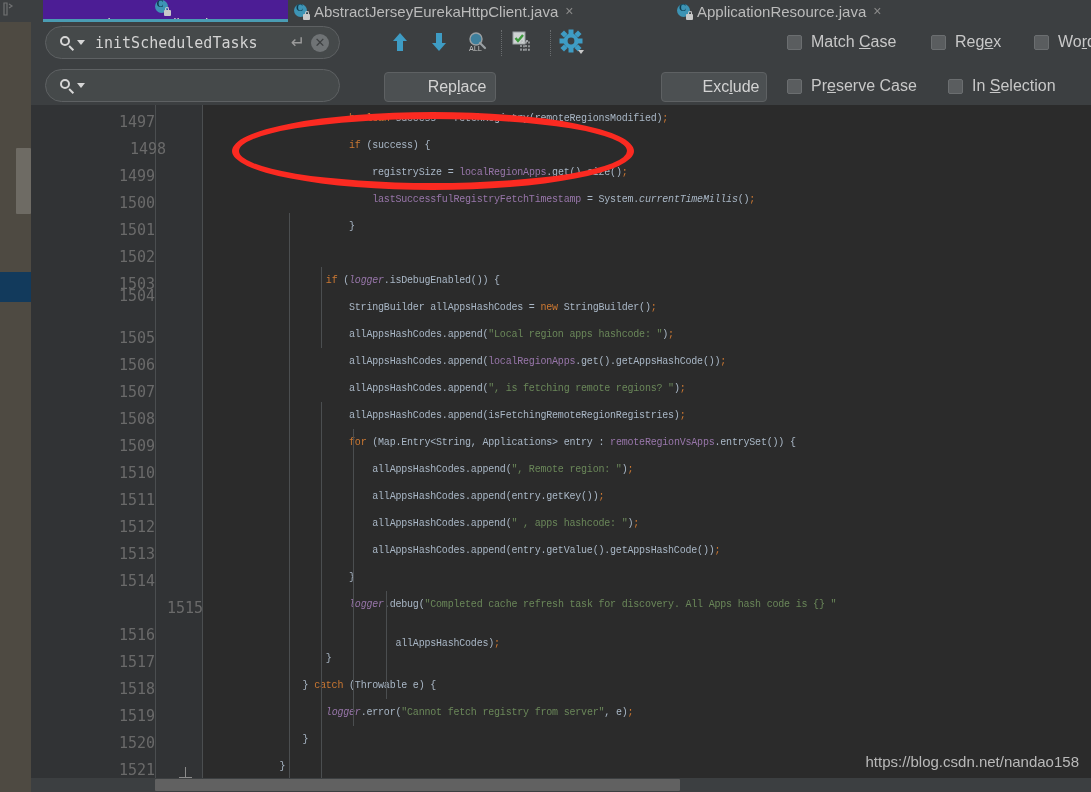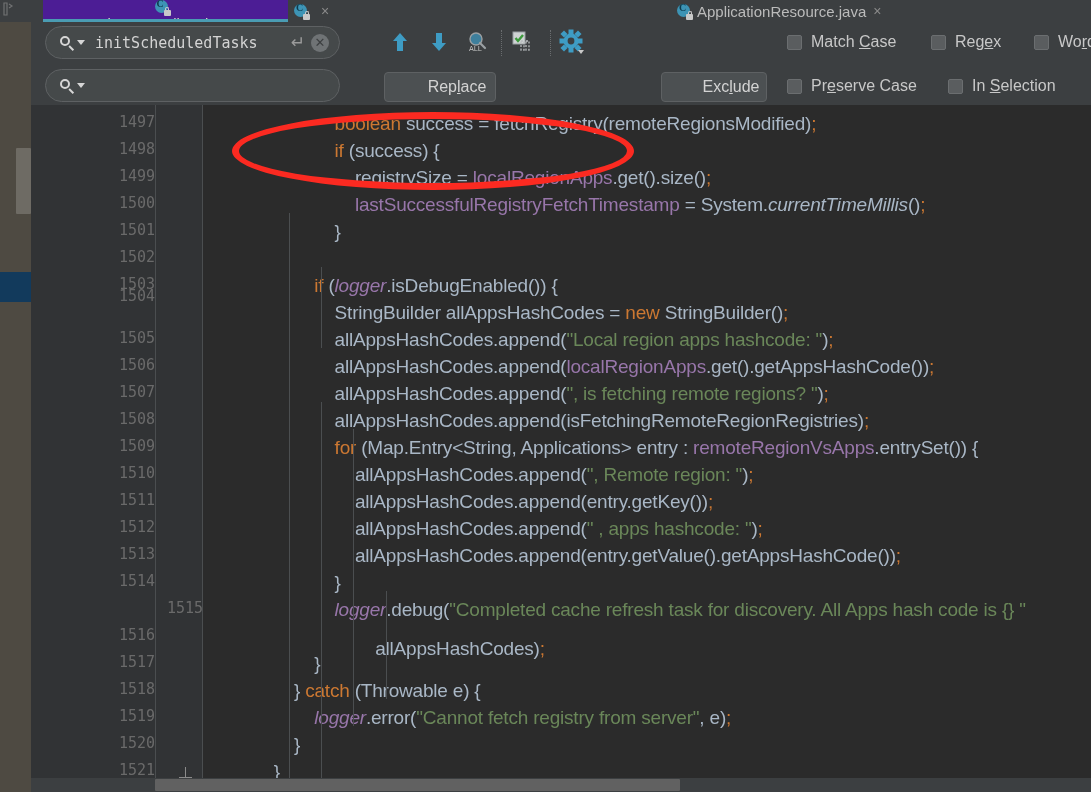--- a/index.html
+++ b/index.html
@@ -148,21 +148,21 @@
   .fold-area{position:absolute;left:125px;top:0;width:46px;height:687px;background:#313335;}
 
   .lines{position:absolute;left:0;top:0;width:1060px;}
   .lnum{
     position:absolute;right:0;width:112px;text-align:right;
     font-family:"DejaVu Sans Mono",monospace;font-size:15px;color:#6a6a6a;
   }
   .lnum-wrap{position:absolute;left:0;width:124px;height:27px;}
   .code{
     position:absolute;left:202px;
-    font-family:Liberation Sans, sans-serif;font-size:19px;
+    font-family:Liberation Mono, monospace;font-size:10px;
     white-space:pre;color:#a9b7c6;letter-spacing:-.2px;
   }
 
   .k{color:#cc7832;}                
   .s{color:#6a8759;}                
   .f{color:#9876aa;}                
   .fi{color:#9876aa;font-style:italic;}  
   .mi{font-style:italic;}           
   .p{color:#a9b7c6;}
   .semi{color:#cc7832;}
@@ -223,20 +223,21 @@
       </span>
       <span>DiscoveryClient.java</span>
       <span class="tab-close">×</span>
       <span class="tab-underline"></span>
     </div>
     <div class="tab" style="left:257px;width:383px;">
       <span class="tab-icon">
         <span class="cbadge"></span>
           <span class="lock"></span>
       </span>
+      <span>AbstractJerseyEurekaHttpClient.java</span>
       <span class="tab-close">×</span>
     </div>
     <div class="tab" style="left:640px;width:273px;">
       <span class="tab-icon">
         <span class="cbadge"></span>
           <span class="lock"></span>
       </span>
       <span>ApplicationResource.java</span>
       <span class="tab-close">×</span>
     </div>
@@ -339,21 +340,21 @@
     <div class="gutter-line1"></div>
     <div class="gutter-line2"></div>
 
     <div class="lines" id="code-lines">
         <div class="lnum-wrap" style="top: -19px;"></div>
         <div class="code" style="top: -19px;"></div>
         <div class="lnum-wrap" style="top: 8px;">
           <div class="lnum">1497</div>
         </div>
         <div class="code" style="top: 8px;"><span class="p">                    </span><span class="k">boolean</span><span class="p"> success </span><span class="p">=</span><span class="p"> fetchRegistry</span><span class="p">(remoteRegionsModified)</span><span class="semi">;</span></div>
-        <div class="lnum-wrap" style="top: 35px;">
+        <div class="lnum-wrap" style="top: 35px; margin-left: 11px;">
           <div class="lnum">1498</div>
         </div>
         <div class="code" style="top: 35px;"><span class="p">                    </span><span class="k">if</span><span class="p"> (success) {</span></div>
         <div class="lnum-wrap" style="top: 62px;">
           <div class="lnum">1499</div>
         </div>
         <div class="code" style="top: 62px;"><span class="p">                        registrySize </span><span class="p">=</span><span class="p"> </span><span class="f">localRegionApps</span><span class="p">.get().size()</span><span class="semi">;</span></div>
         <div class="lnum-wrap" style="top: 89px;">
           <div class="lnum">1500</div>
         </div>
@@ -452,14 +453,15 @@
 
     <div class="fold-stem" style="left:154px;top:662px;height:17px;"></div>
     <div class="fold-minus" style="left:148px;top:672px;"></div>
 
     <div class="hscroll">
       <div class="hscroll-thumb"></div>
     </div>
   </div>
 
   <div class="annot-ellipse"></div>
+  <div class="watermark">https://blog.csdn.net/nandao158</div>
 
 </div>
 
 </body></html>

